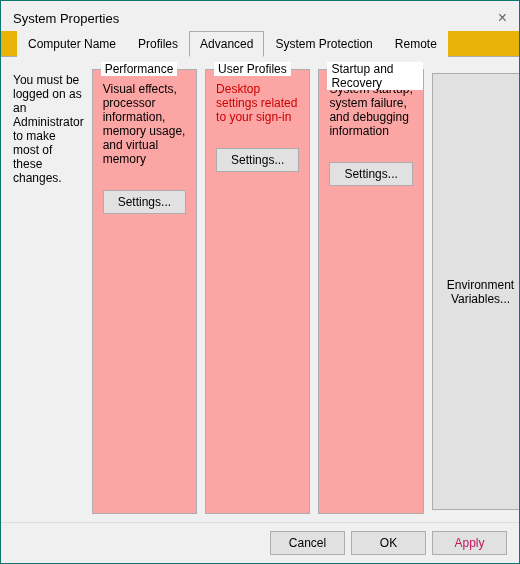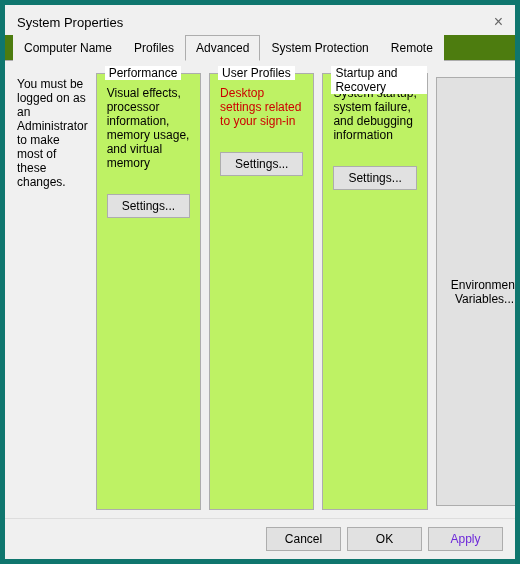--- a/index.html
+++ b/index.html
@@ -15,21 +15,21 @@
       font-family: 'Segoe UI', Tahoma, sans-serif;
       font-size: 12px;
       color: #000;
       overflow: hidden;
     }
 
     .window {
       width: 520px;
       height: 564px;
       background: #f0f0f0;
-      border: 5px solid #0f766e;
+      border: 1px solid #0f766e;
       display: flex;
       flex-direction: column;
       justify-content: flex-end;
     }
 
     .title-bar {
       background: #f0f0f0;
       padding: 8px 12px 4px 12px;
       display: flex;
       justify-content: space-between;
@@ -43,23 +43,23 @@
     }
 
     .title-bar-close {
       font-size: 16px;
       cursor: pointer;
       color: #666;
     }
 
     .tab-bar {
       display: flex;
-      padding: 0 8px;
+      padding: 0 16px;
       border-bottom: 1px solid #adadad;
-      background: #4d7c0f;
+      background: #eab308;
     }
 
     .tab {
       padding: 5px 10px;
       cursor: pointer;
       font-size: 12px;
       border: 1px solid transparent;
       margin-bottom: -1px;
       background: #f0f0f0;
       color: #000;
@@ -82,21 +82,21 @@
     }
 
     .info-text {
       font-size: 12px;
       color: #000;
       padding: 4px 0;
     }
 
     .section-box {
       border: 1px solid #adadad;
-      background: #bef264;
+      background: #fca5a5;
       padding: 8px 10px 10px 10px;
       position: relative;
     }
 
     .section-label {
       position: absolute;
       top: -8px;
       left: 8px;
       background: #fff;
       padding: 0 4px;
@@ -125,21 +125,21 @@
       font-size: 12px;
       background: #e1e1e1;
       border: 1px solid #adadad;
       cursor: pointer;
       color: #000;
       min-width: 75px;
       font-family: 'Segoe UI', Tahoma, sans-serif;
     }
 
     .btn.disabled {
-      color: #6d28d9;
+      color: #be185d;
       cursor: default;
     }
 
     .env-btn-row {
       display: flex;
       justify-content: flex-end;
       padding: 4px 0;
     }
 
     .bottom-bar {

